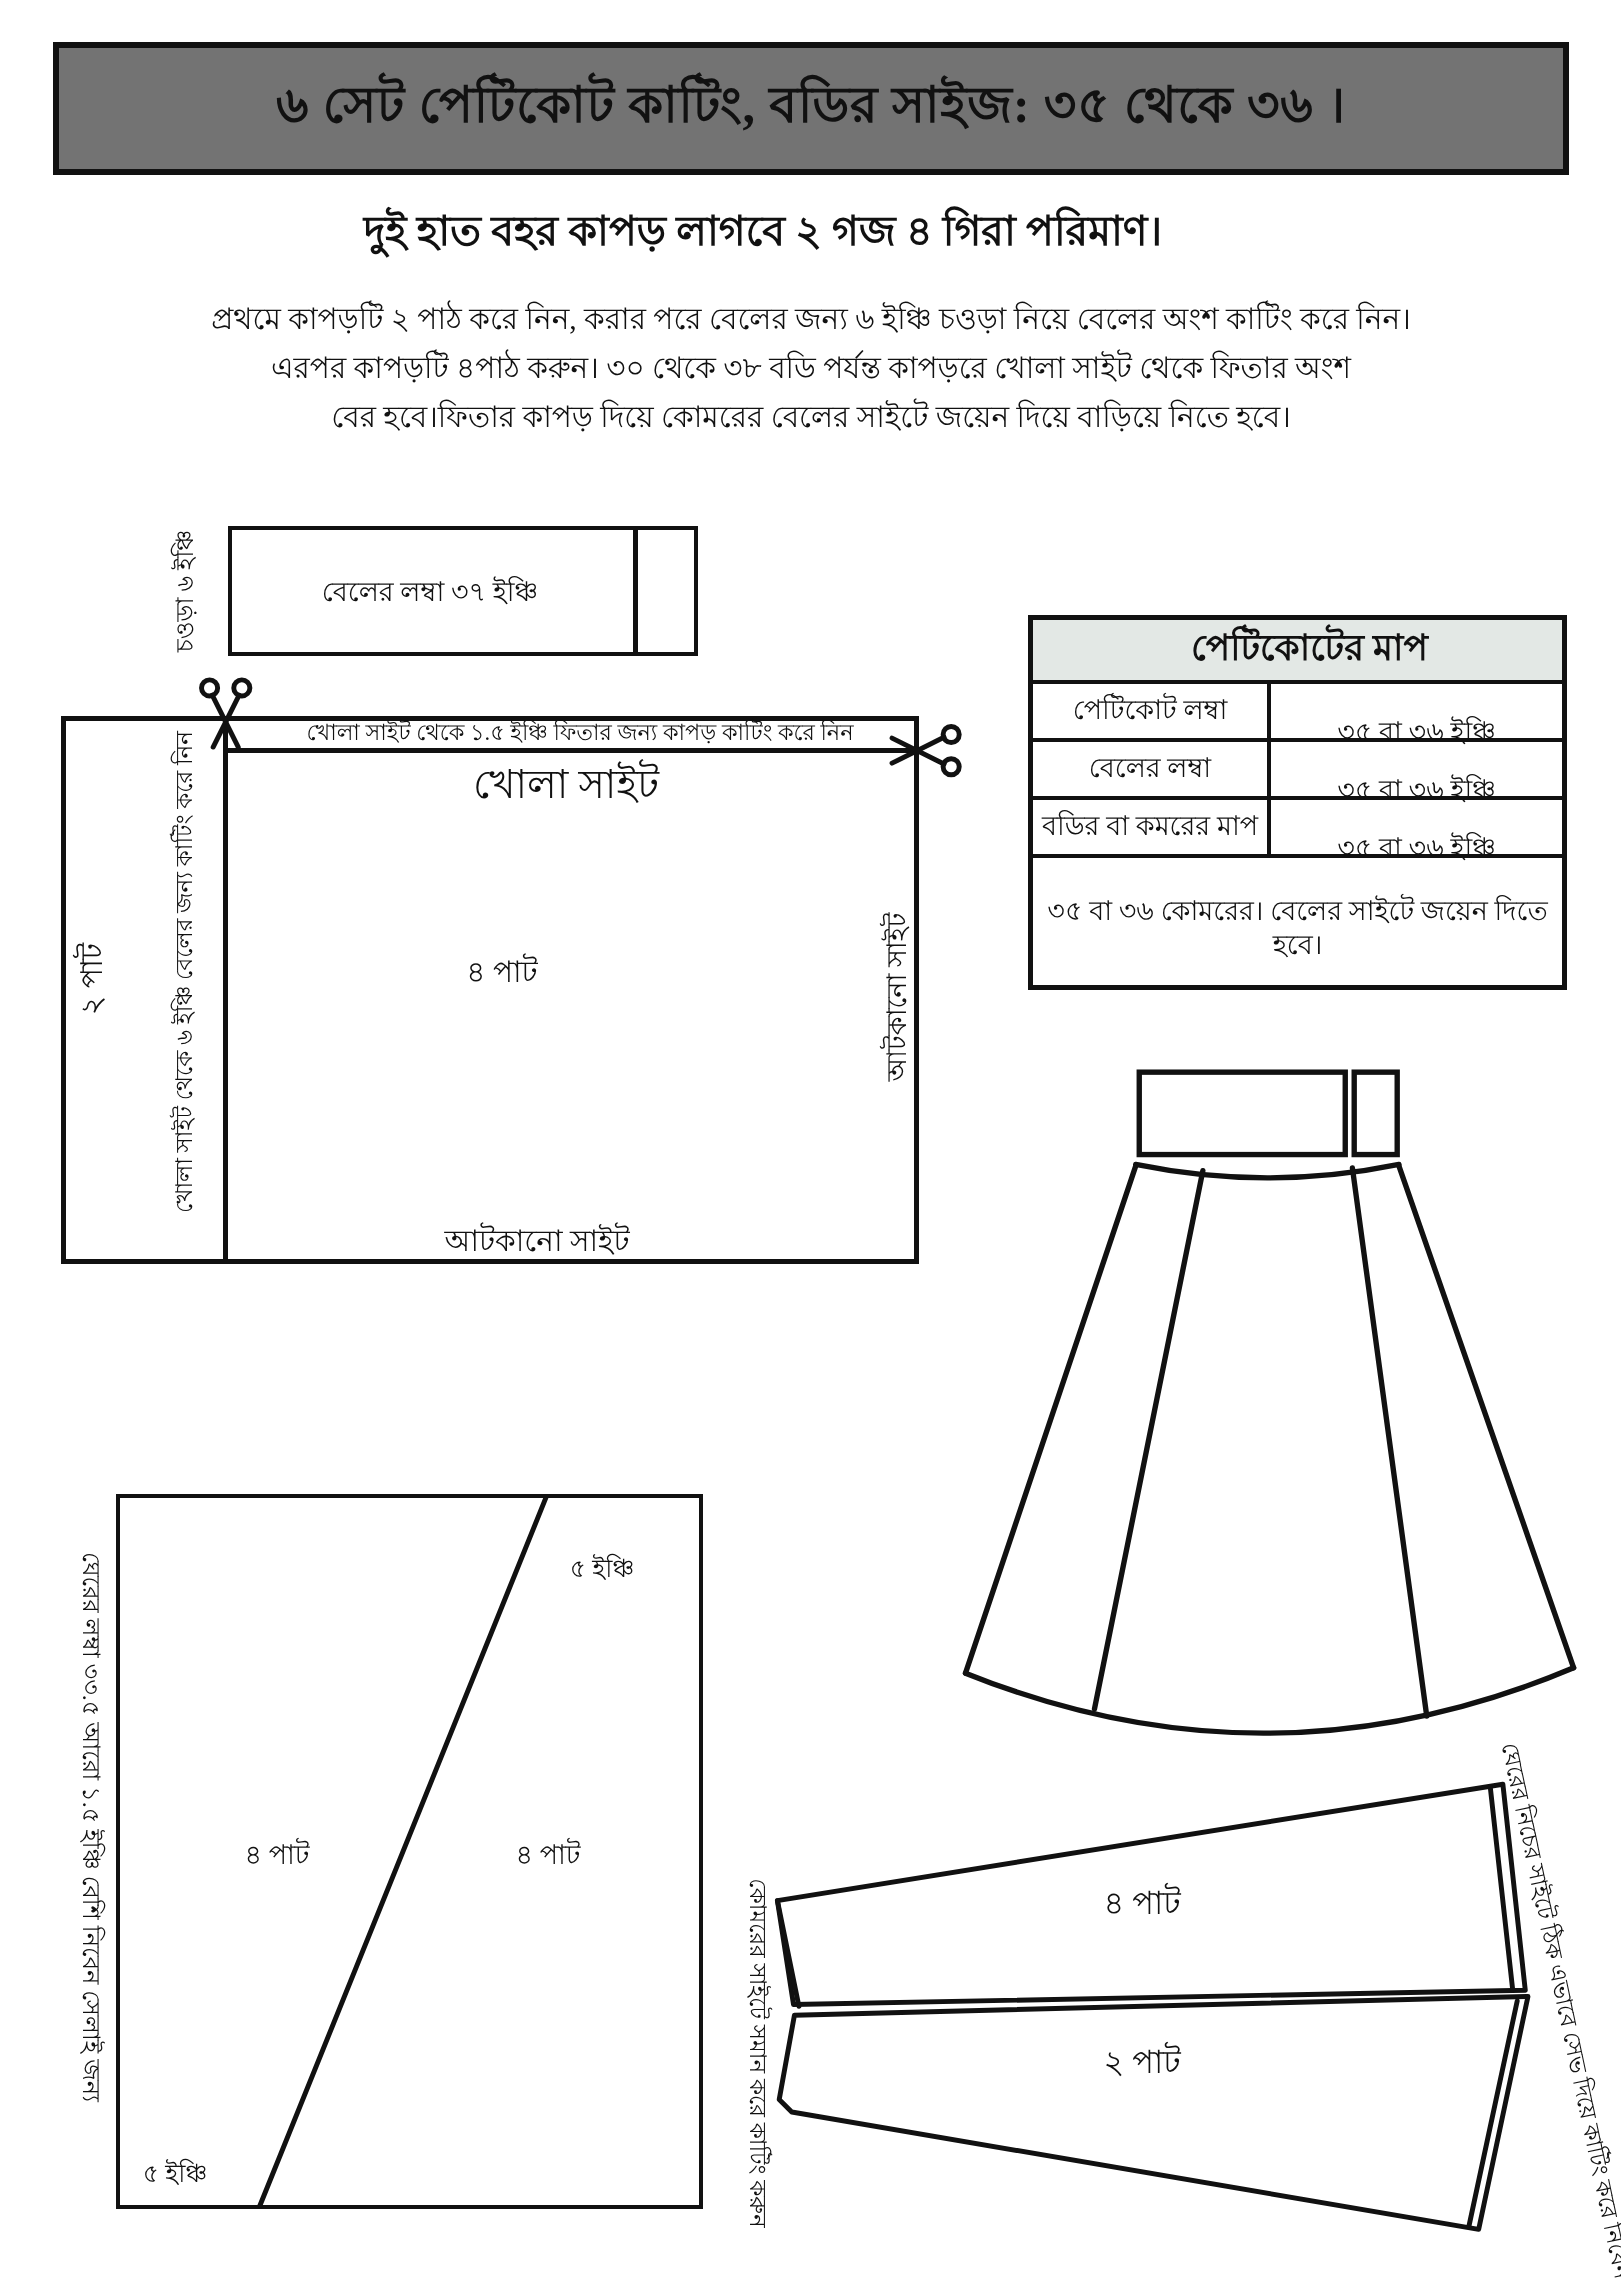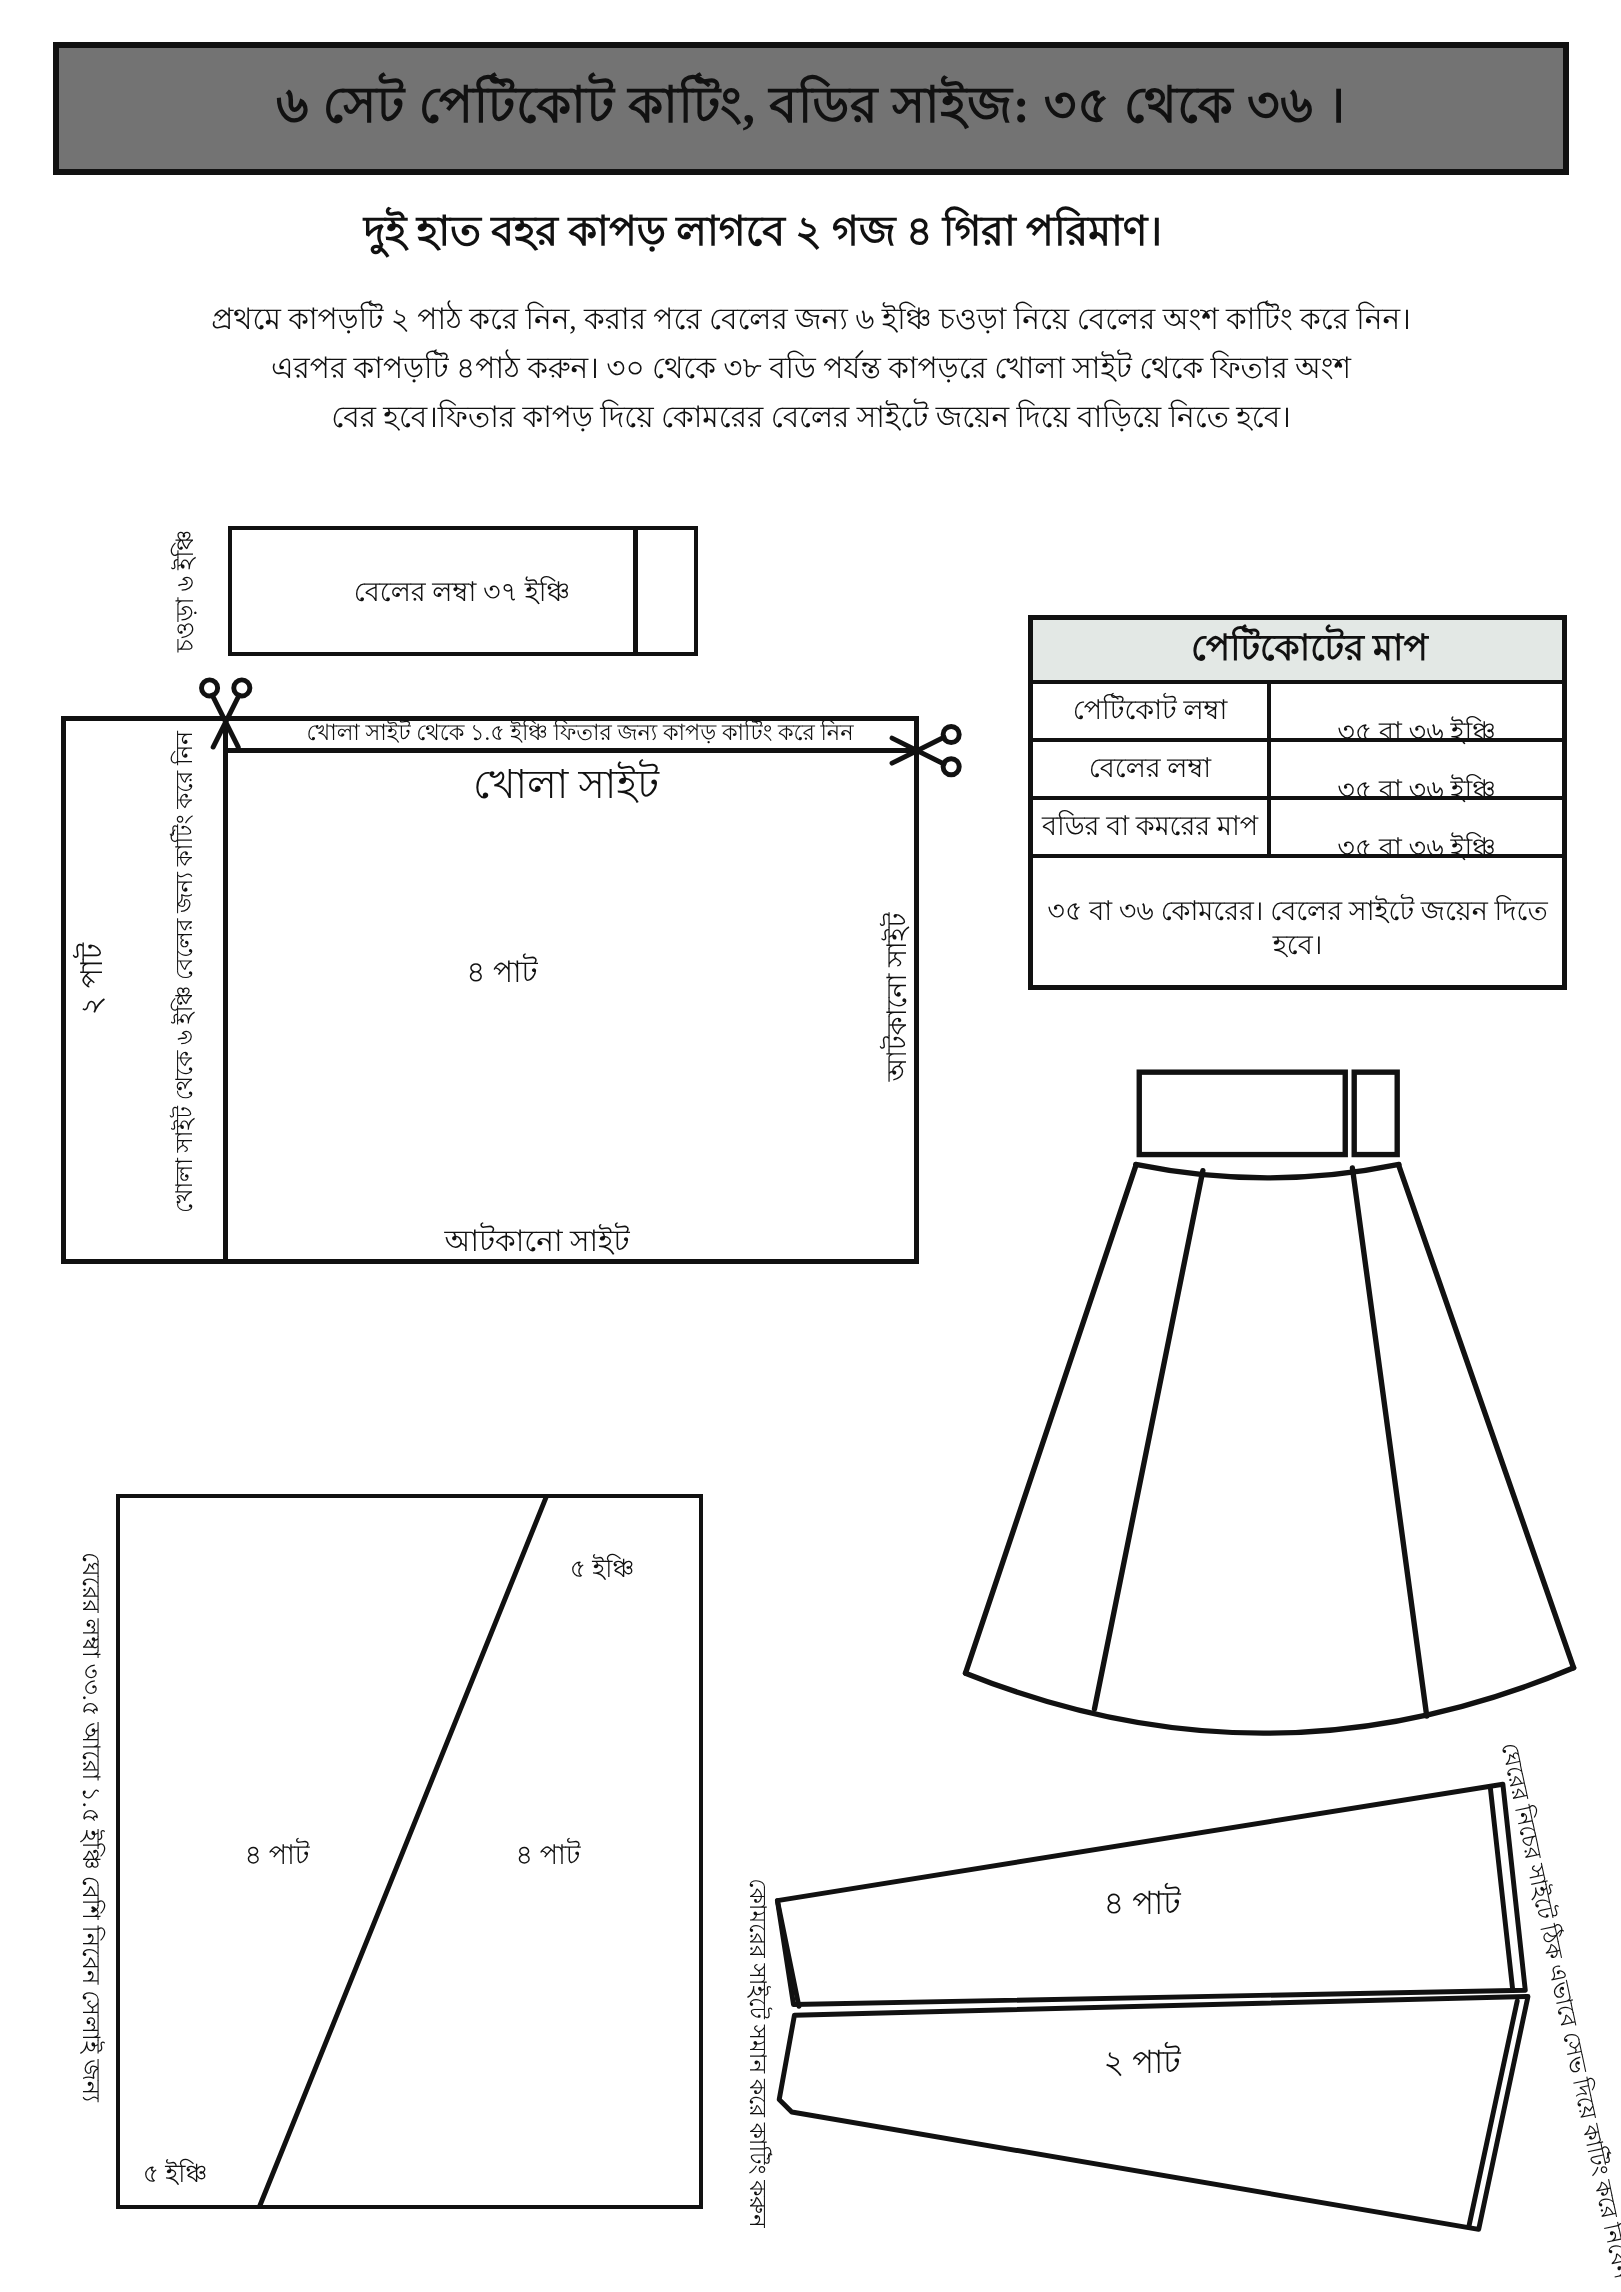--- a/index.html
+++ b/index.html
@@ -39,21 +39,21 @@
     <div class="banner-text">৬ সেট পেটিকোট কাটিং, বডির সাইজ: ৩৫ থেকে ৩৬ ।</div>
   </div>
 
   <div class="subtitle">দুই হাত বহর কাপড় লাগবে ২ গজ ৪ গিরা পরিমাণ।</div>
   <div class="instr" style="top:296px;">প্রথমে কাপড়টি ২ পাঠ করে নিন, করার পরে বেলের জন্য ৬ ইঞ্চি চওড়া নিয়ে বেলের অংশ কাটিং করে নিন।</div>
   <div class="instr" style="top:345px;">এরপর কাপড়টি ৪পাঠ করুন। ৩০ থেকে ৩৮ বডি পর্যন্ত কাপড়রে খোলা সাইট থেকে ফিতার অংশ</div>
   <div class="instr" style="top:394px;">বের হবে।ফিতার কাপড় দিয়ে কোমরের বেলের সাইটে জয়েন দিয়ে বাড়িয়ে নিতে হবে।</div>
 
   <div class="box" style="left:228px;top:526px;width:470px;height:130px;"></div>
   <div class="vline" style="left:633px;top:526px;width:4.5px;height:130px;"></div>
-  <div class="lbl" style="left:430px;top:593px;font-size:27px;margin-left:32px;">বেলের লম্বা ৩৭  ইঞ্চি</div>
+  <div class="lbl" style="left:430px;top:593px;font-size:27px;">বেলের লম্বা ৩৭  ইঞ্চি</div>
   <div class="lbl rot-ccw" style="left:186px;top:591px;font-size:24px;">চওড়া ৬ ইঞ্চি</div>
 
   <div class="box" style="left:61px;top:716px;width:858px;height:548px;border-width:5.4px;"></div>
   <div class="vline" style="left:223px;top:716px;width:5.4px;height:548px;"></div>
   <div class="hline" style="left:228px;top:748px;width:690px;height:4.5px;"></div>
   <div class="lbl" style="left:580px;top:733px;font-size:22.4px;">খোলা সাইট থেকে ১.৫ ইঞ্চি ফিতার জন্য কাপড় কাটিং করে নিন</div>
   <div class="lbl" style="left:566px;top:785px;font-size:40px;">খোলা সাইট</div>
   <div class="lbl" style="left:502px;top:972px;font-size:29.6px;">৪ পাট</div>
   <div class="lbl" style="left:537px;top:1241px;font-size:29.6px;">আটকানো সাইট</div>
   <div class="lbl rot-ccw" style="left:898px;top:997px;font-size:27px;">আটকানো সাইট</div>

